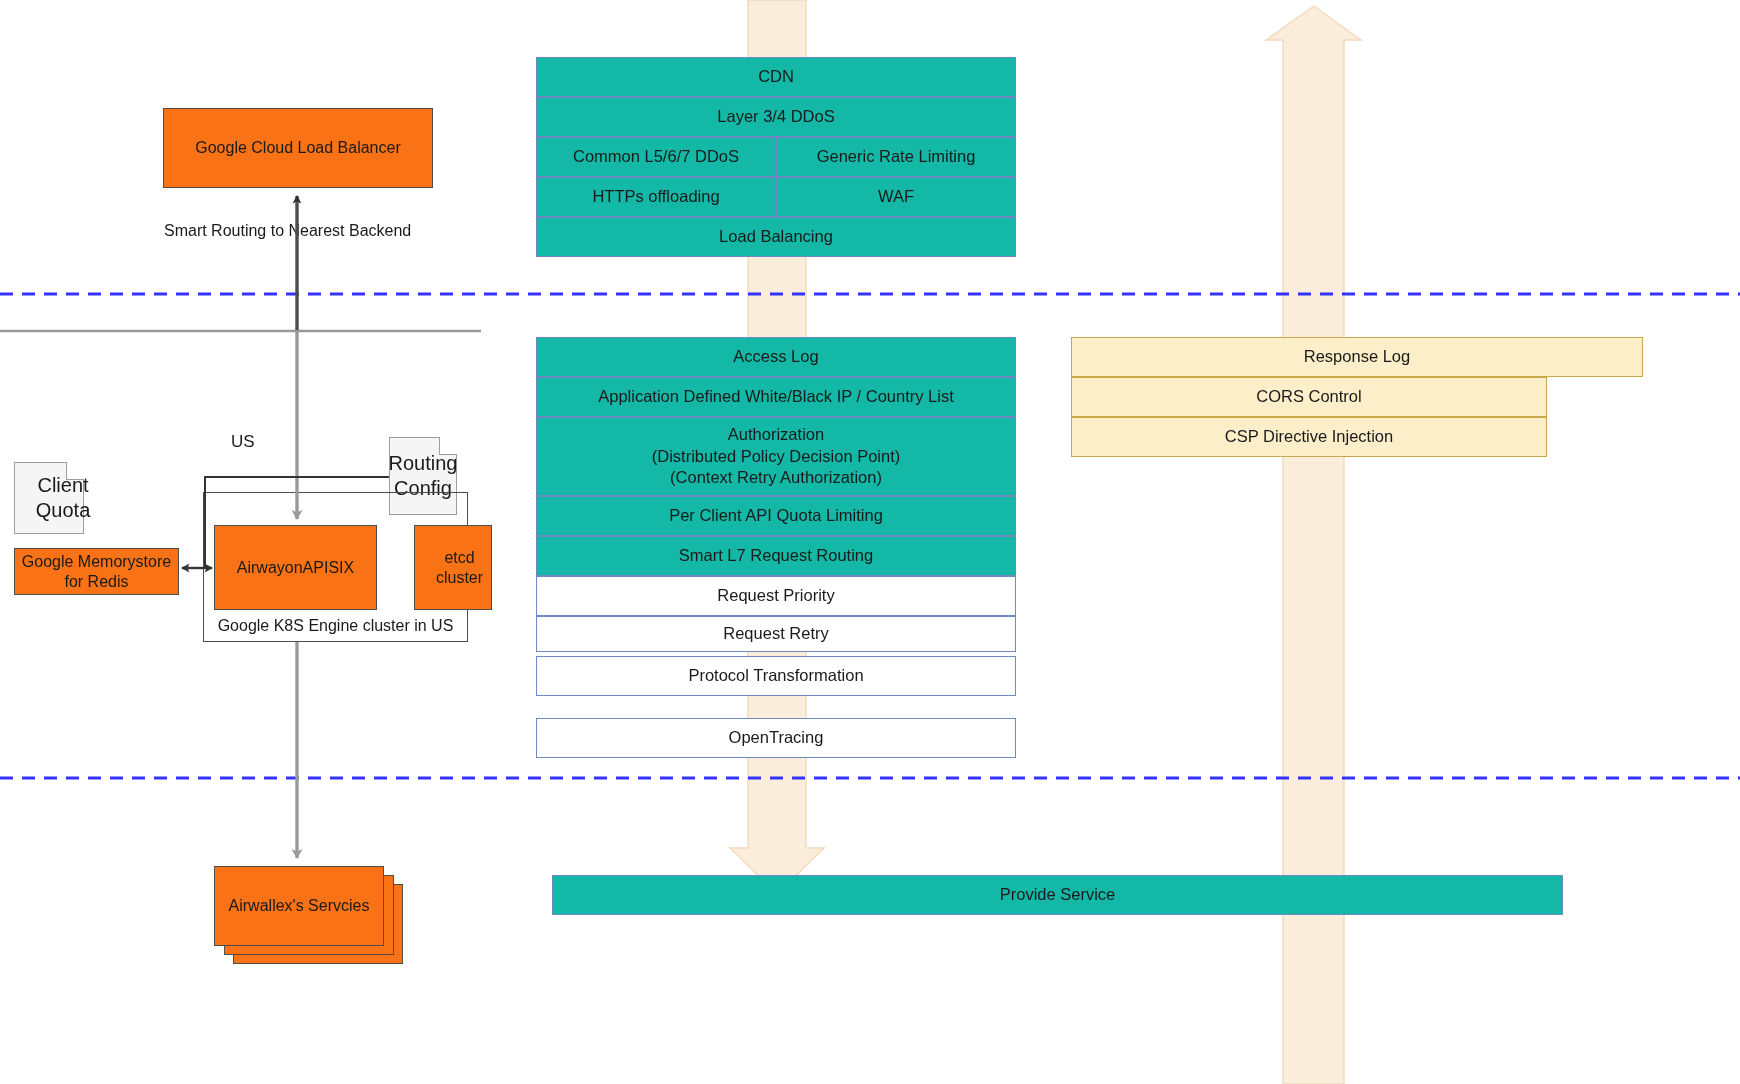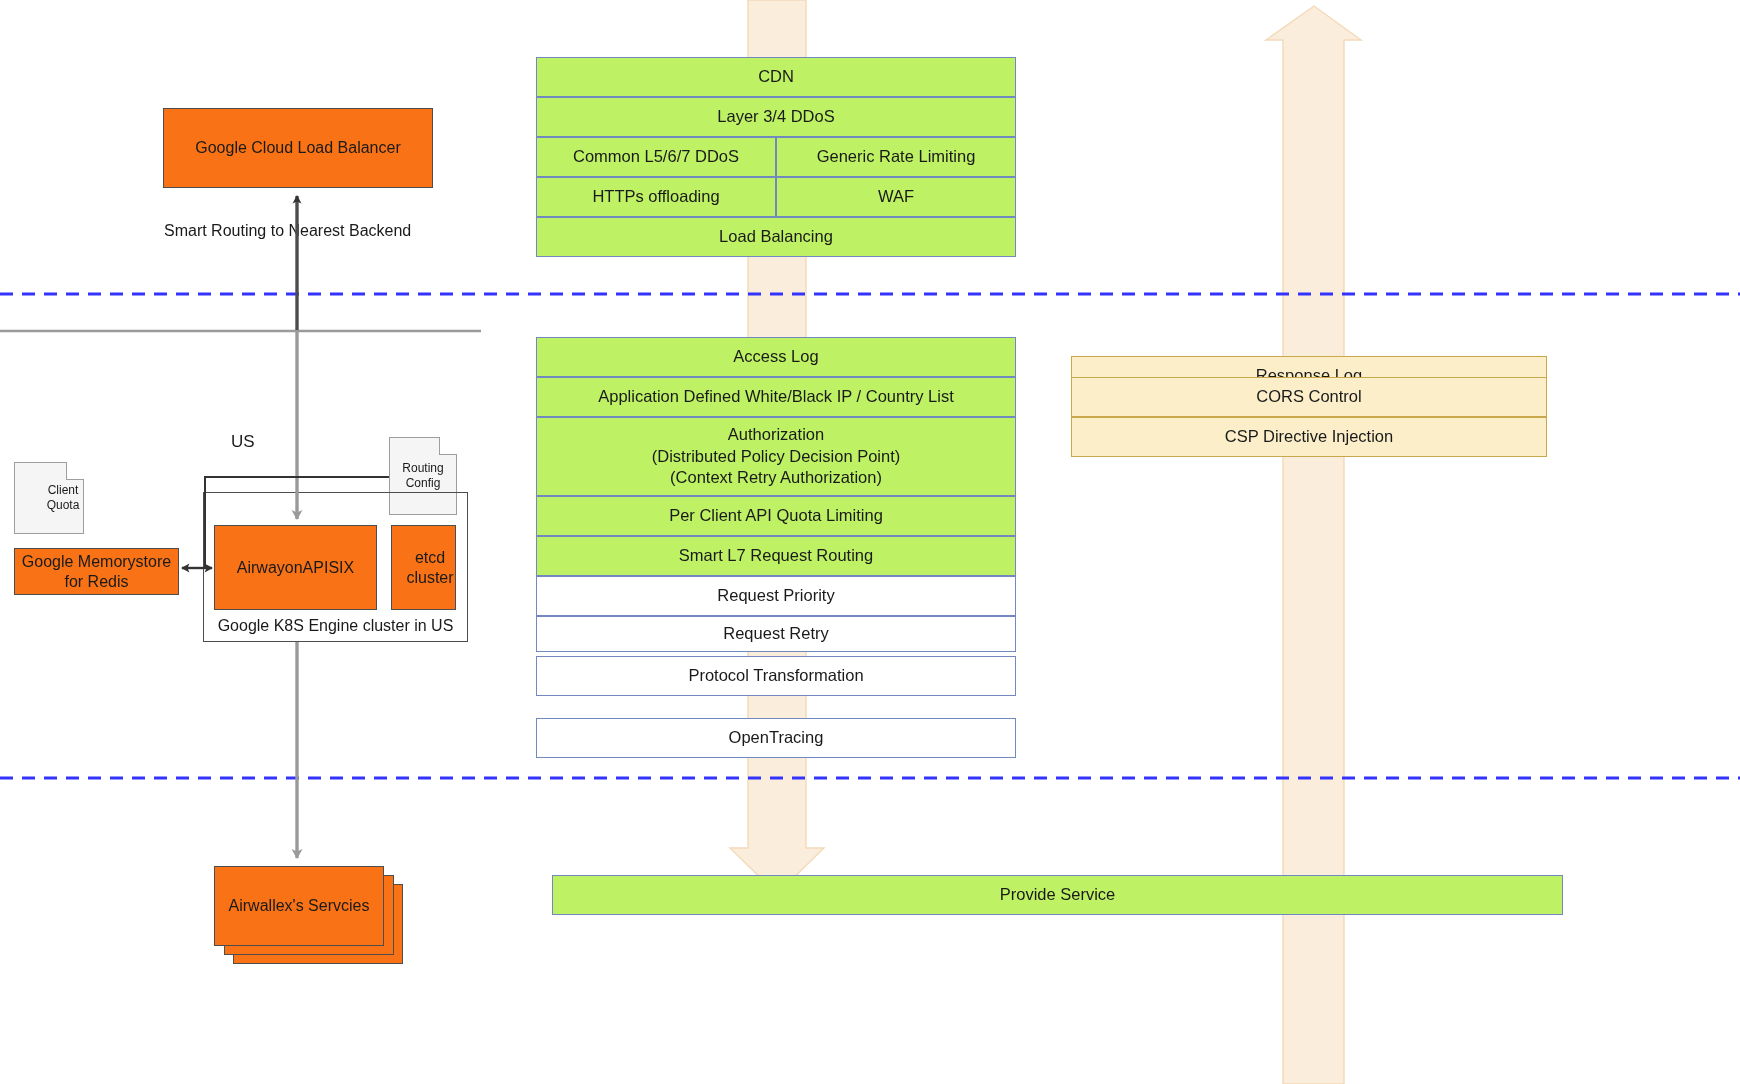--- a/index.html
+++ b/index.html
@@ -12,25 +12,25 @@
   .abs{position:absolute;box-sizing:border-box;}
 
   
   .wbox{background:#f97316;border:1.6px solid #4d4d4d;
         display:flex;align-items:center;justify-content:center;
         text-align:center;color:#1a1a1a;font-size:16px;line-height:1.25;}
 
   
   .note{background:#f5f5f5;border:1.4px solid #9e9e9e;
         display:flex;align-items:center;justify-content:center;
-        text-align:center;color:#1a1a1a;font-size:12px;line-height:1.25;}
+        text-align:center;color:#1a1a1a;font-size:20px;line-height:1.25;}
   .note .corner{position:absolute;right:-1px;top:-1px;width:17px;height:17px;
         background:#ffffff;border-left:1.4px solid #9e9e9e;border-bottom:1.4px solid #9e9e9e;
         transform:none;}
-  .layer{background:#bef264;border:1.3px solid #7089c0;
+  .layer{background:#14b8a6;border:1.3px solid #7089c0;
          display:flex;align-items:center;justify-content:center;
          text-align:center;color:#1a1a1a;font-size:16.5px;line-height:1.3;}
   .layer.white{background:#ffffff;}
   .yellowbar{background:#fbeec9;border:1.3px solid #c9a84c;
          display:flex;align-items:center;justify-content:center;
          text-align:center;color:#1a1a1a;font-size:16.5px;line-height:1.3;}
 
   
   .label{position:absolute;color:#1a1a1a;font-size:16px;white-space:nowrap;}
 
@@ -79,21 +79,21 @@
               align-items:flex-end;justify-content:center;padding-bottom:5px;">
     <span>Google K8S Engine cluster in US</span>
   </div>
 
   <div class="abs wbox" style="left:214px;top:525px;width:163px;height:85px;flex-direction:row;">
     <span>Airway</span>
     <span>on</span>
     <span>APISIX</span>
   </div>
 
-  <div class="abs wbox" style="left:391px;top:525px;width:65px;height:85px;flex-direction:column;padding-left:13px;">
+  <div class="abs wbox" style="left:414px;top:525px;width:78px;height:85px;flex-direction:column;padding-left:13px;">
     <span>etcd</span>
     <span>cluster</span>
   </div>
 
   <div class="abs wbox" style="left:14px;top:548px;width:165px;height:47px;flex-direction:column;">
     <span>Google Memorystore</span>
     <span>for Redis</span>
   </div>
 
   <div class="abs wbox" style="left:233px;top:884px;width:170px;height:80px;"></div>
@@ -147,21 +147,21 @@
   <div class="abs layer white" style="left:536px;top:616px;width:480px;height:36px;">
     <span>Request Retry</span>
   </div>
   <div class="abs layer white" style="left:536px;top:656px;width:480px;height:40px;">
     <span>Protocol Transformation</span>
   </div>
   <div class="abs layer white" style="left:536px;top:696px;width:480px;height:40px;margin-top:22px;">
     <span>OpenTracing</span>
   </div>
 
-  <div class="abs yellowbar" style="left:1071px;top:356px;width:476px;height:40px;">
+  <div class="abs yellowbar" style="left:1071px;top:337px;width:572px;height:40px;">
     <span>Response Log</span>
   </div>
   <div class="abs yellowbar" style="left:1071px;top:377px;width:476px;height:40px;">
     <span>CORS Control</span>
   </div>
   <div class="abs yellowbar" style="left:1071px;top:417px;width:476px;height:40px;">
     <span>CSP Directive Injection</span>
   </div>
 
   <div class="abs layer" style="left:536px;top:875px;width:1011px;height:40px;margin-left:16px;">

